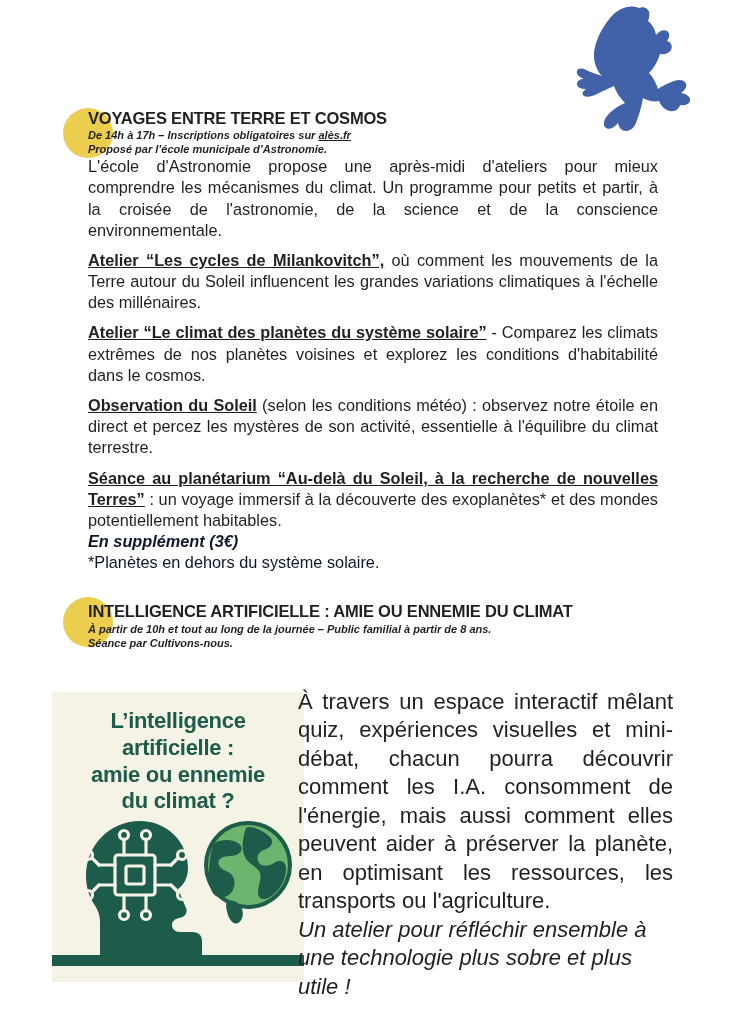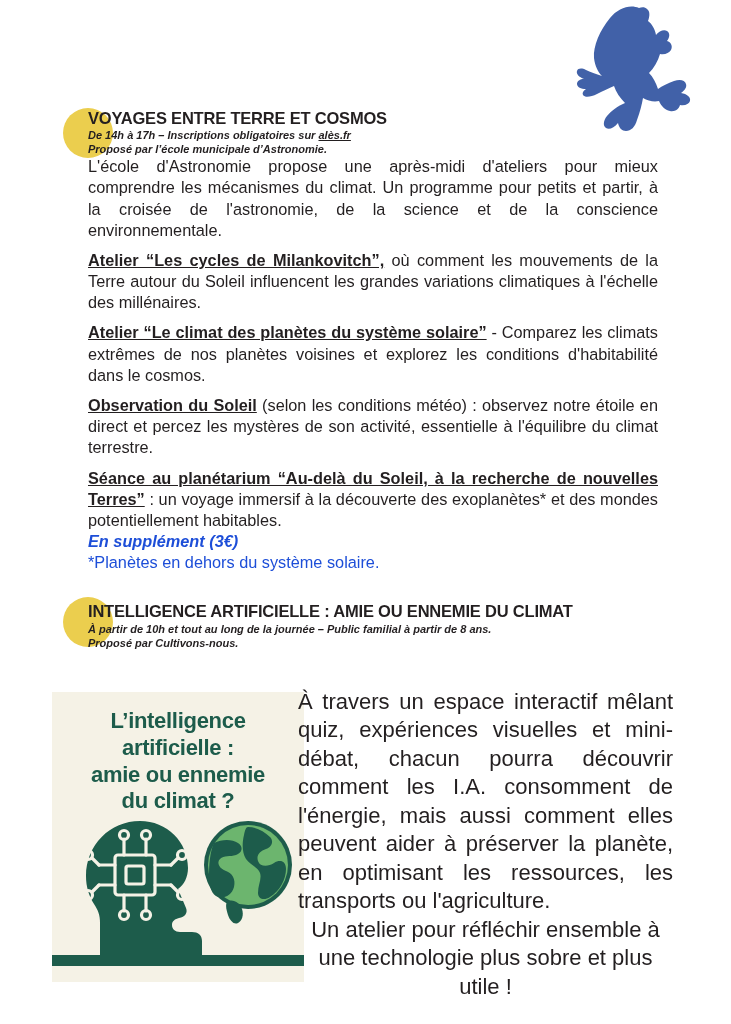--- a/index.html
+++ b/index.html
@@ -82,21 +82,21 @@
     margin-top: 9px;
   }
   p.body.tight { margin-top: 0; text-align: left; }
   p.body b { font-weight: bold; text-decoration: underline; }
 
   .note {
     position: relative;
     z-index: 2;
     font-size: 16.3px;
     line-height: 1.30;
-    color: #1d4ed8;
+    color: #0f172a;
   }
   .note.it { font-style: italic; font-weight: bold; }
 
   
   .sec2 { margin-top: 28px; }
 
   
   .split {
     position: absolute;
     left: 33px;
@@ -138,21 +138,21 @@
   .side-text {
     position: absolute;
     left: 265px;
     top: -4px;
     width: 375px;
     font-size: 22px;
     line-height: 1.295;
     text-align: justify;
     color: #231f20;
   }
-  .side-text .last { text-align: center; }
+  .side-text .last { text-align: left; font-style: italic; }
 </style>
 </head>
 <body>
 
 <div id="page">
 
   <svg class="blue-figure" viewBox="0 0 150 135">
     <path fill="#4161a8" d="M73,6 C64,2 52,6 44,16 C34,28 27,44 28,56 C29,64 32,70 36,74
       C30,72 24,70 20,68 C16,66 12,66 11,69 C10,72 13,75 18,77 C14,77 11,79 11,82
       C11,85 15,87 20,87 C17,89 16,91 17,93 C19,96 25,95 31,92 C37,89 43,86 48,84
@@ -186,21 +186,21 @@
     <p class="body"><b>Observation du Soleil</b><span> (selon les conditions météo) : observez notre étoile en direct et percez les mystères de son activité, essentielle à l'équilibre du climat terrestre.</span></p>
 
     <p class="body"><b>Séance au planétarium “Au-delà du Soleil, à la recherche de nouvelles Terres”</b><span> : un voyage immersif à la découverte des exoplanètes* et des mondes potentiellement habitables.</span></p>
 
     <div class="note it">En supplément (3€)</div>
     <div class="note">*Planètes en dehors du système solaire.</div>
 
     <div class="sec2">
       <h2 class="sec-title">INTELLIGENCE ARTIFICIELLE : AMIE OU ENNEMIE DU CLIMAT</h2>
       <div class="sub-italic">À partir de 10h et tout au long de la journée – Public familial à partir de 8 ans.</div>
-      <div class="sub-italic">Proposé par Cultivons-nous.</div>
+      <div class="sub-italic">Séance par Cultivons-nous.</div>
     </div>
 
   </div>
 
   <div class="split">
 
     <div class="poster">
       <div class="poster-title">
         <div>L’intelligence</div>
         <div>artificielle :</div>

